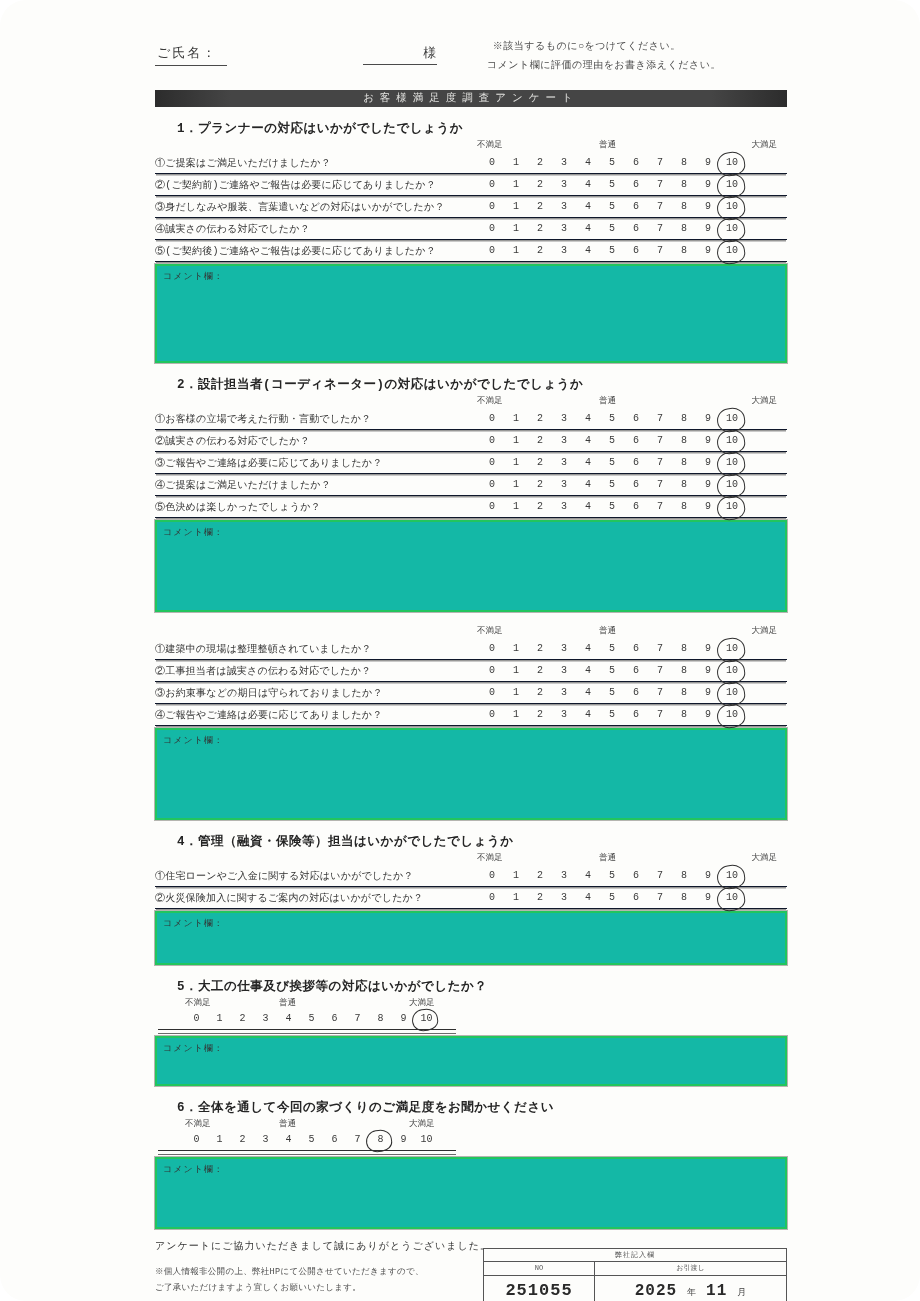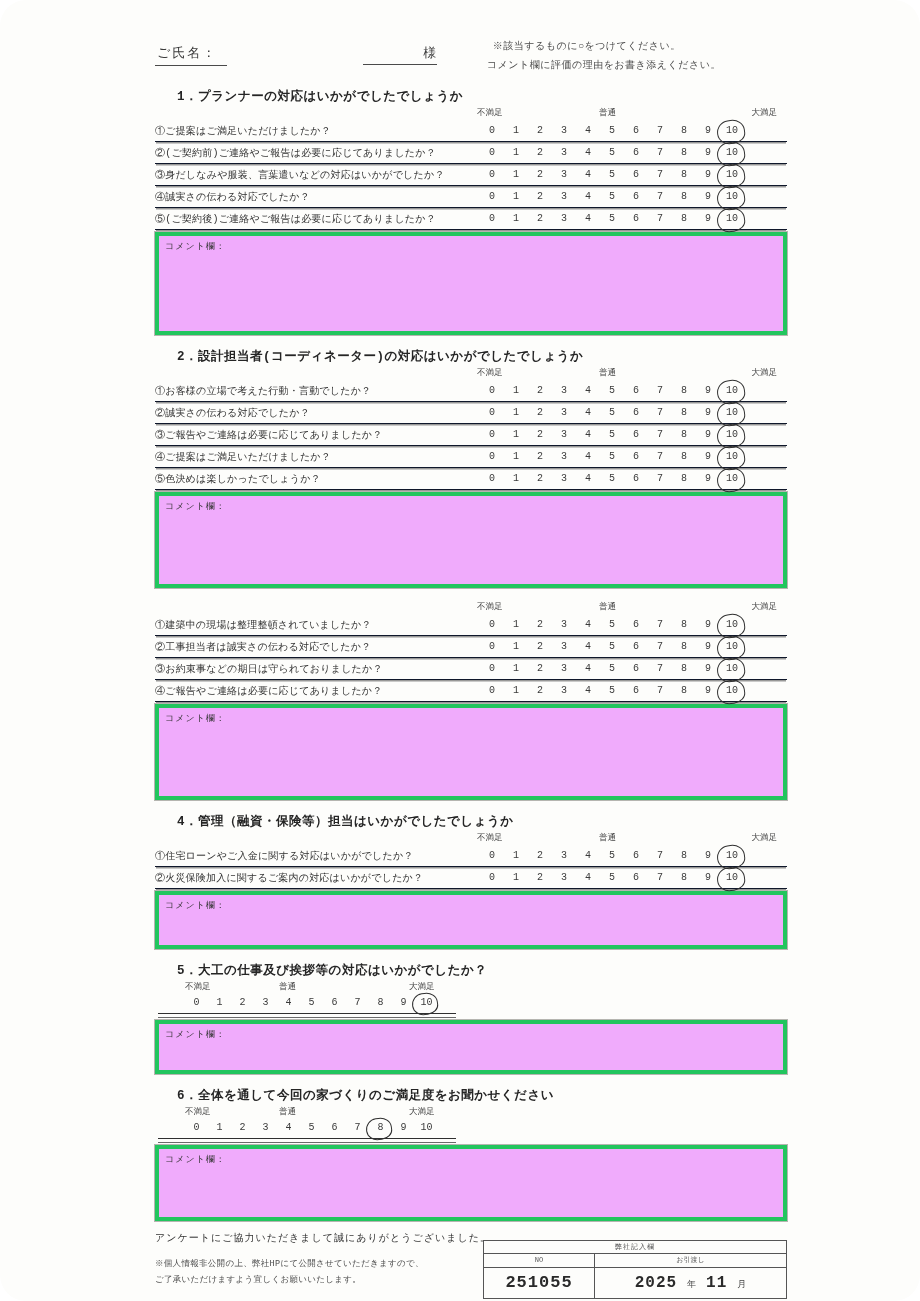--- a/index.html
+++ b/index.html
@@ -34,22 +34,22 @@
   .qrow{display:flex;align-items:center;height:21px;border-bottom:1px solid #0f172a;
         box-shadow:0 2.5px 0 -1px rgba(70,70,70,.55);}
   .qtext{width:325px;font-size:10px;color:#333;letter-spacing:0.2px;white-space:nowrap;}
   .scale{display:flex;width:264px;}
   .num{position:relative;width:24px;text-align:center;font-size:10px;color:#3a3a3a;}
   .circle{position:absolute;left:-3px;top:-5px;width:26px;height:22px;
           border:1.6px solid #2f2f2f;
           border-radius:48% 52% 50% 50% / 58% 52% 46% 54%;
           transform:rotate(-8deg);pointer-events:none;}
   
-  .comment-box{margin-top:2px;border:4px solid #22c55e;box-shadow:0 0 0 1px #b5b5b0;
-               background:#f0abfc;}
+  .comment-box{margin-top:2px;border:2px solid #22c55e;box-shadow:0 0 0 1px #b5b5b0;
+               background:#14b8a6;}
   .comment-label{display:block;font-size:9px;color:#333;padding:4px 0 0 6px;letter-spacing:1px;}
 
   
   .inline-labels{position:relative;height:13px;font-size:8.5px;color:#454545;margin-top:2px;}
   .il-low{position:absolute;left:30px;}
   .il-mid{position:absolute;left:124px;}
   .il-high{position:absolute;left:254px;}
   .inline-nums{display:flex;margin-left:30px;width:253px;height:17px;align-items:center;}
   .inline-nums .num{width:23px;}
   .inline-nums .circle{left:-3px;top:-4px;width:24px;height:20px;}
@@ -82,20 +82,21 @@
 
     <div class="top-row">
       <span class="name-label">ご氏名：</span>
       <span class="name-blank"><span class="sama">様</span></span>
       <div class="instructions">
         <div>※該当するものに○をつけてください。</div>
         <div>コメント欄に評価の理由をお書き添えください。</div>
       </div>
     </div>
 
+    <div class="title-bar">お客様満足度調査アンケート</div>
 
     <div id="sections">
         <section class="sec">
           <div class="sec-title">1．プランナーの対応はいかがでしたでしょうか</div>
           <div class="scale-header">
             <span class="sh-low">不満足</span>
             <span class="sh-mid">普通</span>
             <span class="sh-high">大満足</span>
           </div>
           <div class="qrow">

